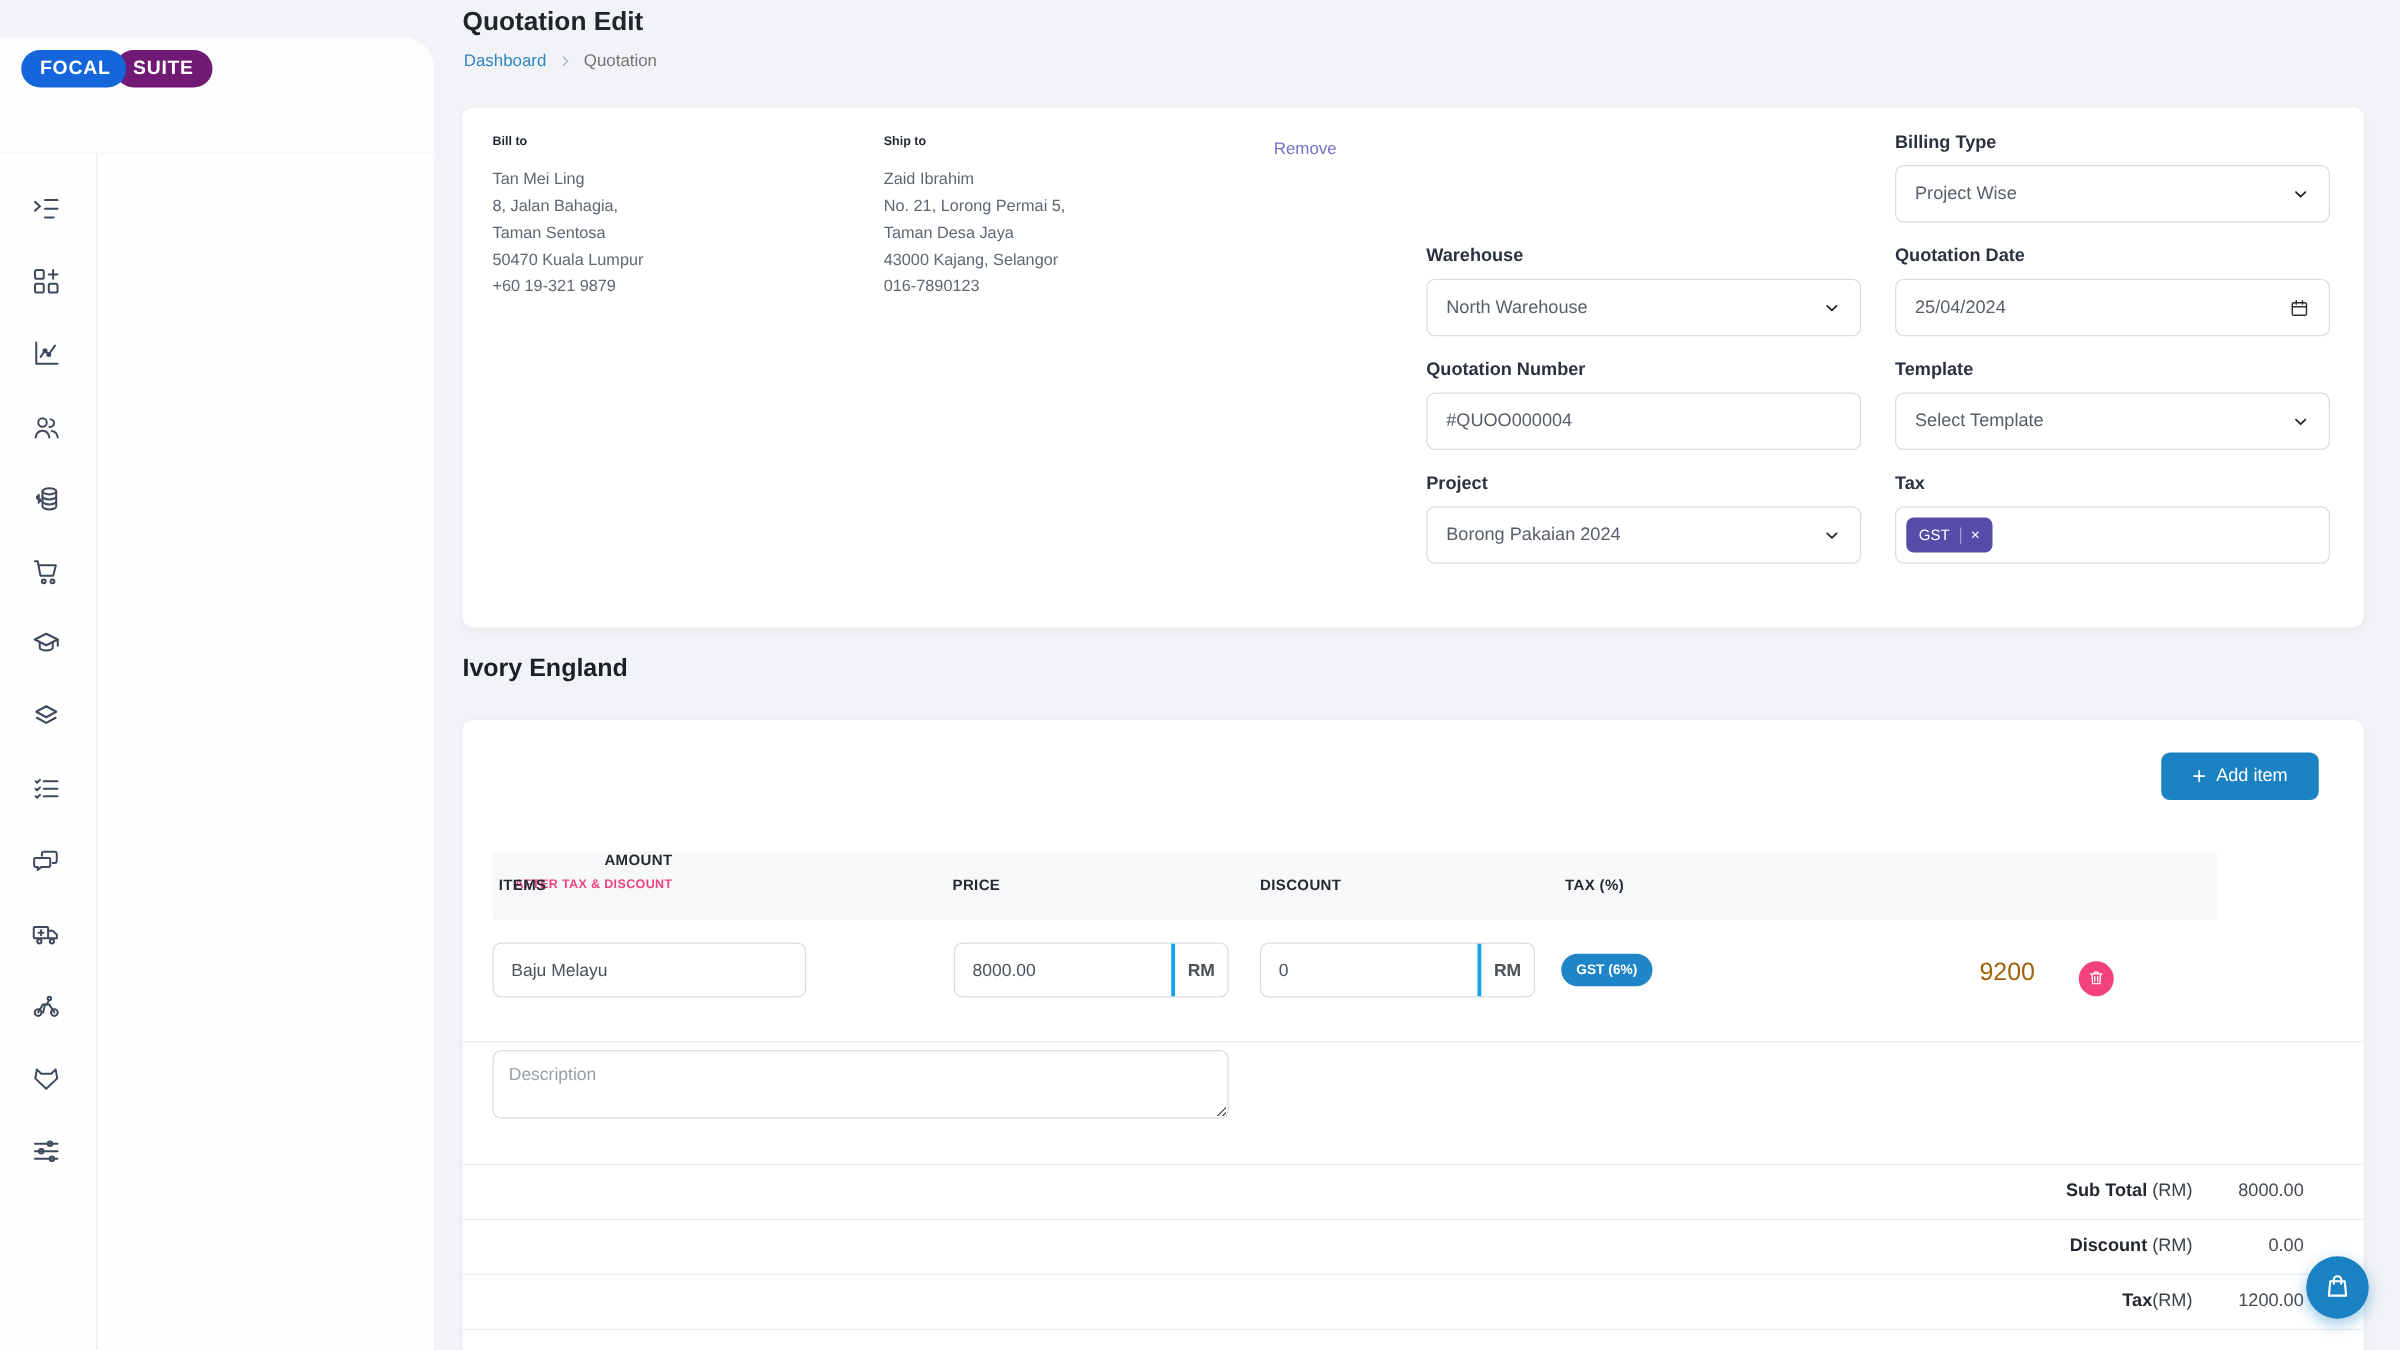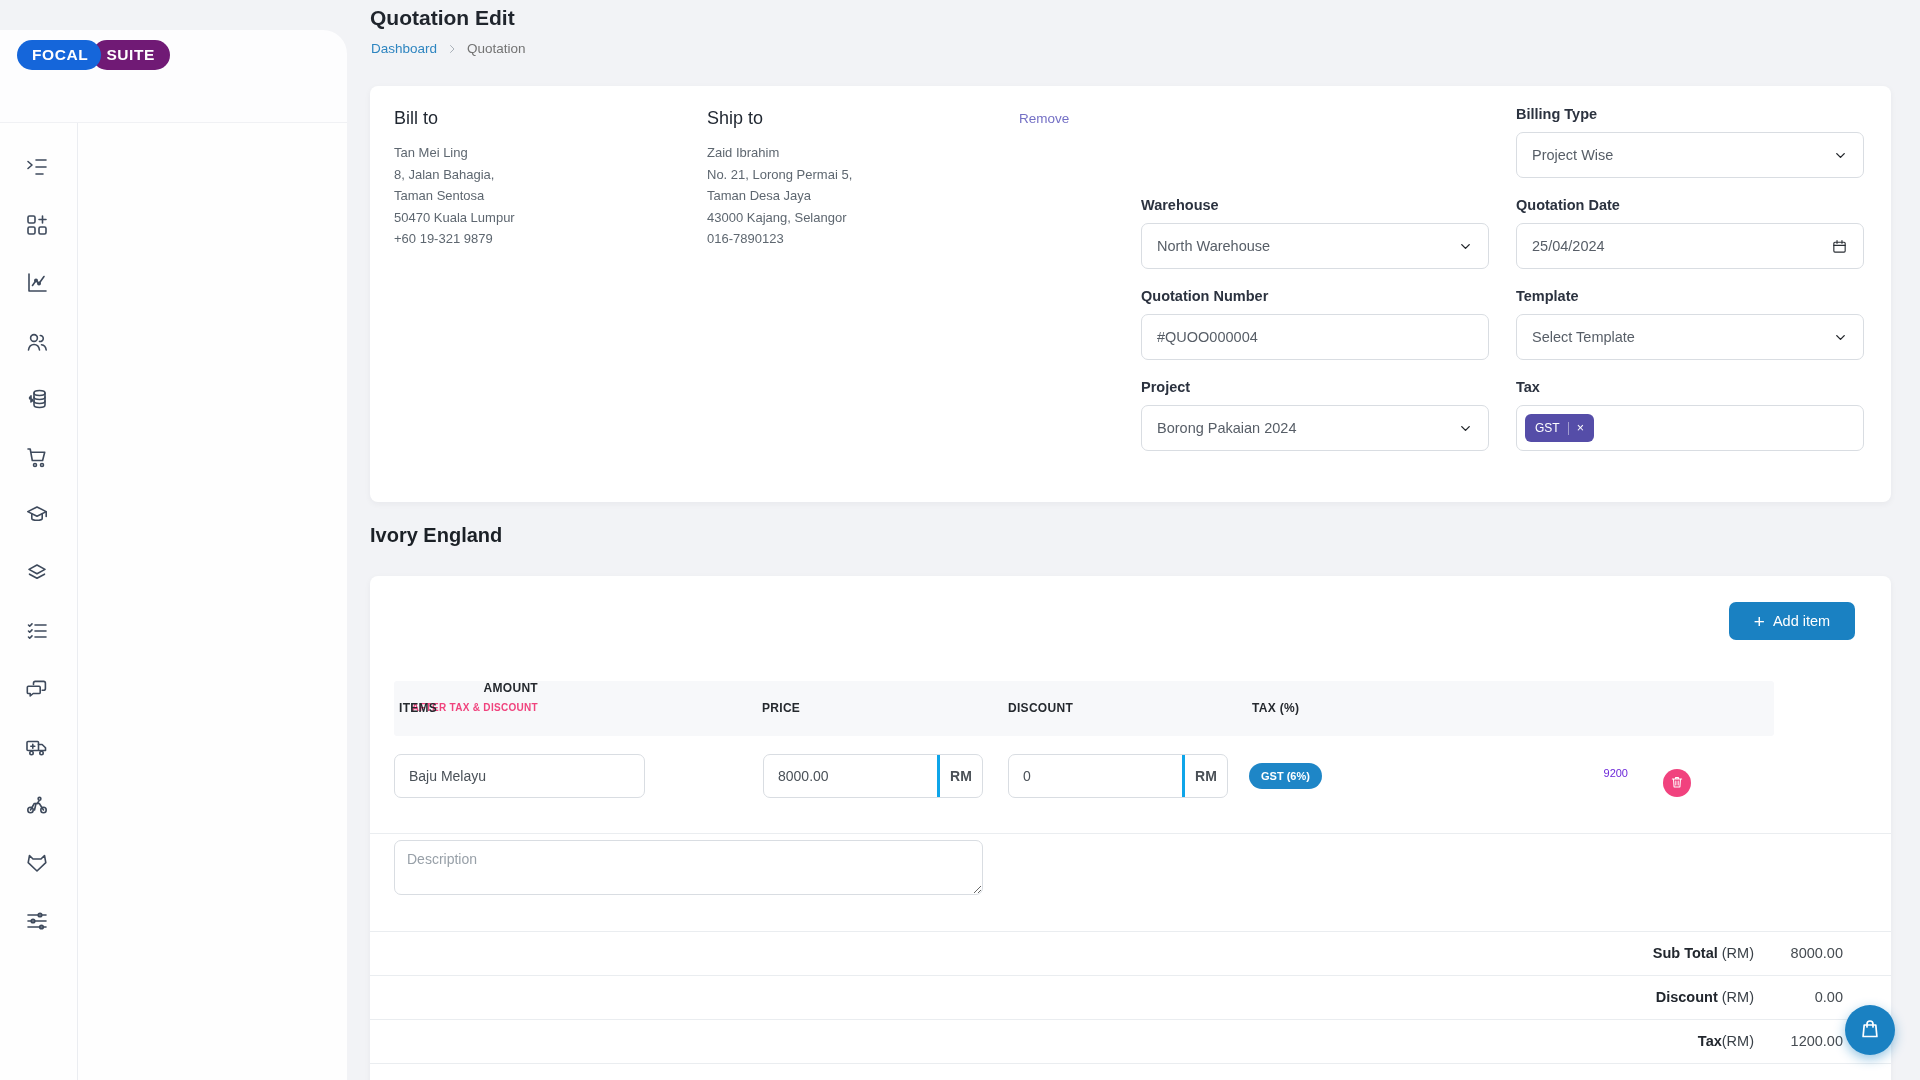--- a/index.html
+++ b/index.html
@@ -20,21 +20,21 @@
   .page-title{position:absolute;left:370px;top:6px;font-size:21px;font-weight:700;color:#20252d;}
   .breadcrumb{position:absolute;left:371px;top:41px;display:flex;align-items:center;gap:9px;font-size:13.5px;}
   .bc-link{color:#2e85c0;cursor:pointer;}
   .bc-sep svg{width:12px;height:12px;fill:none;stroke:#aab1b9;stroke-width:2;stroke-linecap:round;stroke-linejoin:round;display:block;}
   .bc-current{color:#737373;text-align:right;}
 
   
   .card1{position:absolute;left:370px;top:86px;width:1521px;height:416px;background:#fff;border-radius:8px;box-shadow:0 2px 6px rgba(30,45,65,.05);}
   .party{position:absolute;top:22px;}
   .party.bill{left:24px;} .party.ship{left:337px;}
-  .party-title{font-size:18px;font-weight:400;color:#1f2630;margin:0 0 13px 0;}
+  .party-title{font-size:10px;font-weight:700;color:#1f2630;margin:0 0 13px 0;}
   .party-line{font-size:13px;color:#5e6770;line-height:21.5px;}
   .remove-link{position:absolute;left:649px;top:25px;font-size:13.5px;color:#7470c5;cursor:pointer;}
   .fgroup{position:absolute;width:348px;}
   .fc1{left:771px;} .fc2{left:1146px;}
   .r1{top:20px;} .r2{top:111px;} .r3{top:202px;} .r4{top:293px;}
   .flabel{font-size:14.5px;font-weight:700;color:#2b323f;margin-bottom:10px;}
   .ffield{height:44px;border:1px solid #d9dde2;border-radius:7px;background:#fff;display:flex;align-items:center;justify-content:space-between;padding:0 15px;font-size:14.5px;color:#575e67;cursor:pointer;}
   .ffield.textinput{cursor:text;}
   .chev svg{width:15px;height:15px;fill:none;stroke:#22262b;stroke-width:2.2;stroke-linecap:round;stroke-linejoin:round;display:block;}
   .cal svg{width:17px;height:17px;fill:none;stroke:#2a2f35;stroke-width:1.6;stroke-linecap:round;stroke-linejoin:round;display:block;}
@@ -54,21 +54,21 @@
   .th-amount{left:1090px;width:144px;top:10px;text-align:right;}
   .th-amount-main{font-size:12px;font-weight:700;color:#25292e;letter-spacing:.3px;}
   .th-amount-sub{font-size:10px;font-weight:700;color:#f0437d;letter-spacing:.3px;margin-top:7px;}
   .cell-input{position:absolute;height:44px;border:1px solid #d9dde2;border-radius:7px;background:#fff;font-family:inherit;font-size:14px;color:#4a5158;padding:0 14px;box-sizing:border-box;outline:none;}
   .item-name{left:24px;top:178px;width:251px;}
   .igroup{position:absolute;top:178px;width:220px;height:44px;border:1px solid #d9dde2;border-radius:7px;background:#fff;display:flex;box-sizing:border-box;}
   .g-price{left:393px;} .g-discount{left:638px;}
   .igroup input{flex:1;min-width:0;border:none;background:transparent;font-family:inherit;font-size:14px;color:#4a5158;padding:0 14px;outline:none;}
   .addon{width:42px;border-left:3px solid #0ea5e9;display:flex;align-items:center;justify-content:center;font-size:14px;font-weight:700;color:#4a5056;}
   .tax-badge{position:absolute;left:879px;top:187px;height:26px;background:#1e86c7;color:#fff;border-radius:13px;display:flex;align-items:center;padding:0 12px;font-size:11px;font-weight:600;}
-  .amount-val{position:absolute;left:1158px;top:191px;width:100px;text-align:right;font-size:11px;color:#6d28d9;}
+  .amount-val{position:absolute;left:1158px;top:191px;width:100px;text-align:right;font-size:20px;color:#a16207;}
   .del-btn{position:absolute;left:1293px;top:193px;width:28px;height:28px;border:none;border-radius:50%;background:#f1427e;display:flex;align-items:center;justify-content:center;cursor:pointer;}
   .del-btn svg{width:14px;height:14px;fill:none;stroke:#fff;stroke-width:1.8;stroke-linecap:round;stroke-linejoin:round;}
   .row-divider{position:absolute;left:0;width:1521px;height:1px;background:#eaedf0;}
   .rd1{top:257px;} .rd2{top:355px;} .rd3{top:399px;} .rd4{top:443px;} .rd5{top:487px;}
   .desc-area{position:absolute;left:24px;top:264px;width:589px;height:55px;border:1px solid #d9dde2;border-radius:7px;font-family:inherit;font-size:14px;color:#4a5158;padding:10px 12px;box-sizing:border-box;resize:both;outline:none;}
   .desc-area::placeholder{color:#98a0a8;}
   .t-label{position:absolute;right:137px;font-size:14.5px;color:#22272e;text-align:right;}
   .t-strong{font-weight:700;}
   .t-unit{font-weight:500;color:#3a4148;}
   .t-value{position:absolute;right:48px;font-size:14.5px;color:#464c52;text-align:right;}

